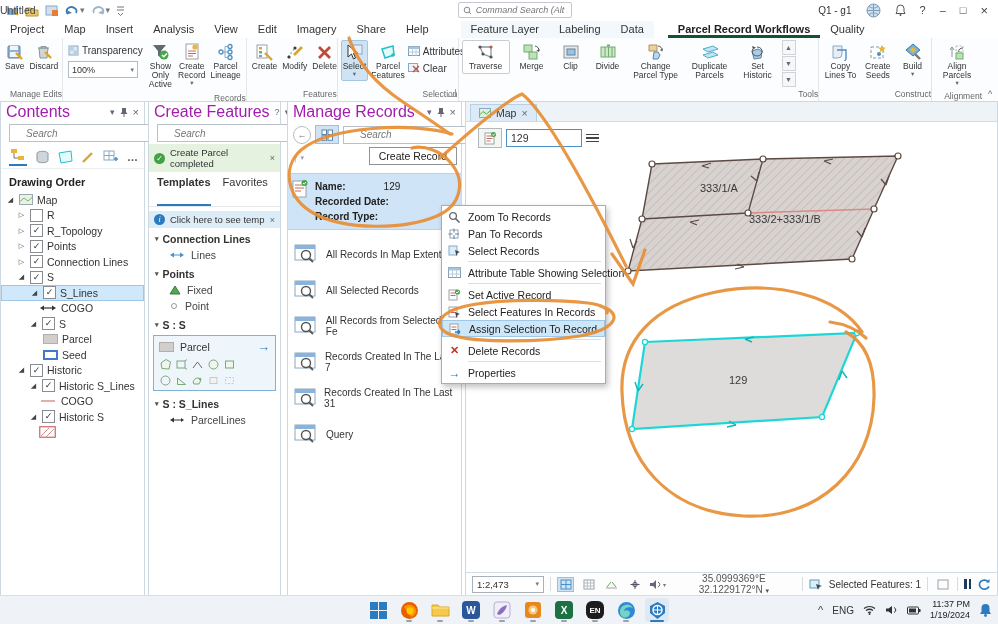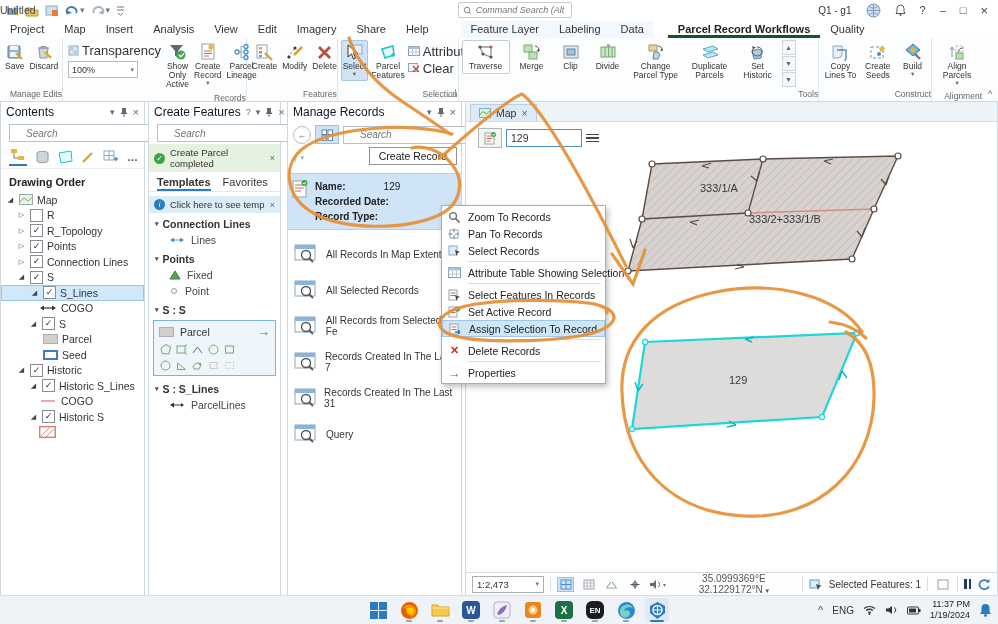--- a/index.html
+++ b/index.html
@@ -30,33 +30,33 @@
   
   .ribbon{position:absolute;top:38px;left:0;right:0;height:63px;background:#fcfdfe;border-bottom:1px solid #d4d9dd;display:flex}
   .rgroup{display:flex;flex-direction:column;border-right:1px solid #e4e7ea;min-width:0}
   .rg-c{flex:1;display:flex;align-items:flex-start;padding:2px 3px 0 3px;gap:1px}
   .rg-l{height:13px;line-height:12px;text-align:right;font-size:8.5px;color:#666;position:relative}
   .bigbtn{display:flex;flex-direction:column;align-items:center;text-align:center;font-size:8.5px;line-height:1.05;
           color:#333;padding:2px 1px;border:1px solid transparent;border-radius:2px}
   .bigbtn .lbl{margin-top:1px;white-space:pre-line}
   .bigbtn.hl{background:#cfe3f5;border-color:#a3c7e2}
   .bigbtn.framed{border-color:#c9ced2;background:#fff}
-  .smalltool{display:flex;align-items:center;gap:3px;font-size:13px;color:#333;height:14px}
+  .smalltool{display:flex;align-items:center;gap:3px;font-size:10px;color:#333;height:14px}
   .combo{width:62px;height:15px;border:1px solid #b5bbc0;background:#fff;display:flex;align-items:center;
          justify-content:space-between;padding:0 3px;font-size:9px;color:#333}
   .scrollcol{display:flex;flex-direction:column;gap:1px;margin-left:1px}
   .scrollcol span{width:12px;height:13px;border:1px solid #d0d4d8;background:#f6f7f8;font-size:7px;color:#666;
                   display:flex;align-items:center;justify-content:center}
   .dlg{position:absolute;right:2px;top:1px;width:7px;height:7px;border-right:1px solid #999;border-bottom:1px solid #999}
   .ribcollapse{width:16px;display:flex;align-items:flex-end;justify-content:center;color:#666;font-size:9px;padding-bottom:2px}
 
   
   .panel{position:absolute;top:101px;bottom:28px;background:#fff;border:1px solid #cdd8e0;box-sizing:border-box}
   .phead{height:20px;display:flex;align-items:center;padding:0 5px;gap:5px}
-  .ptitle{font-size:12px;color:#0f172a;flex:1;white-space:nowrap}
+  .ptitle{font-size:16px;color:#a21caf;flex:1;white-space:nowrap}
   .pico{color:#667;font-size:9px;display:flex;align-items:center}
   .searchrow{display:flex;align-items:center;gap:3px;padding:2px 5px}
   .sbox{flex:1;height:16px;border:1px solid #b9c2c9;background:#fff;display:flex;align-items:center;padding:0 14px;gap:3px}
   .sbox input{border:0;outline:0;flex:1;min-width:0;font-size:10px;font-style:italic;color:#999;background:transparent;font-family:"Liberation Sans",sans-serif}
 
   
   .cicons{display:flex;align-items:center;gap:8px;padding:4px 8px 2px 8px;border-bottom:1px solid #eceff1}
   .cicon{display:flex;flex-direction:column;align-items:center;gap:2px}
   .cicon.active::after{content:"";width:18px;height:2px;background:#2a7bc0;display:block}
   .secttitle{font-weight:bold;font-size:11px;color:#222;padding:7px 8px 4px 8px}
@@ -68,21 +68,21 @@
   .sw{width:15px;height:10px;flex:none;box-sizing:border-box}
   .lvl0{padding-left:5px}.lvl1{padding-left:16px}.lvl2{padding-left:28px}.lvl3{padding-left:42px}.lvl3b{padding-left:38px}
 
   
   .banner{display:flex;align-items:center;gap:5px;padding:3px 5px;font-size:9.5px;color:#333}
   .banner.green{background:#e4f2df}
   .banner.blue{background:#ddedf8}
   .dot{width:11px;height:11px;border-radius:50%;color:#fff;font-size:8px;display:flex;align-items:center;justify-content:center;flex:none}
   .dot.g{background:#43a047}.dot.b{background:#2a7bc0;font-style:italic;font-family:"Liberation Serif",serif}
   .cftabs{display:flex;gap:12px;padding:4px 8px 0 8px;border-bottom:1px solid #e4e8ea;font-size:11px}
-  .cftab{padding-bottom:1px;color:#333}
+  .cftab{padding-bottom:16px;color:#333}
   .cftab.active{font-weight:bold;border-bottom:2px solid #2a7bc0}
   .cfgroup{font-weight:bold;font-size:10.5px;color:#333;padding:5px 6px 2px 6px;display:flex;gap:4px;align-items:center}
   .cfitem{display:flex;align-items:center;gap:6px;padding:2px 6px 2px 20px;font-size:10.5px;color:#444}
   .tplcard{margin:2px 4px;border:1px solid #7fb2d8;background:#eef6fc;padding:3px 5px}
   .tplhead{display:flex;align-items:center;gap:6px;font-size:10.5px;color:#333}
   .tplarrow{margin-left:auto;color:#2a7bc0;font-size:13px}
   .tplgrid{display:flex;flex-wrap:wrap;gap:3px;margin-top:4px;width:92px}
 
   
   .mrtoolbar{display:flex;align-items:center;gap:4px;padding:3px 5px}
@@ -1099,35 +1099,35 @@
         </svg>
       </span>
     <span>Attribute Table Showing Selection</span>
   </div>
   <div class="cmsep"></div>
   <div class="cmi">
     <span class="mi">
         <svg width="13" height="12">
           <rect x="1" y="1" width="8" height="10" fill="#fff" stroke="#9aa2a9"></rect>
           <path d="M2.5 4 h5 M2.5 6.5 h5" stroke="#c76a5e"></path>
-          <path d="M7 6 l5 2 -2.5 1 -1 3 z" fill="#444"></path>
-        </svg>
-      </span>
-    <span>Select Features In Records</span>
+          <circle cx="9.5" cy="3" r="2.6" fill="#49a64c"></circle>
+          <path d="M8.2 3 l1 1 L10.8 2" stroke="#fff" fill="none"></path>
+        </svg>
+      </span>
+    <span>Set Active Record</span>
   </div>
   <div class="cmi">
     <span class="mi">
         <svg width="13" height="12">
           <rect x="1" y="1" width="8" height="10" fill="#fff" stroke="#9aa2a9"></rect>
           <path d="M2.5 4 h5 M2.5 6.5 h5" stroke="#c76a5e"></path>
-          <circle cx="9.5" cy="3" r="2.6" fill="#49a64c"></circle>
-          <path d="M8.2 3 l1 1 L10.8 2" stroke="#fff" fill="none"></path>
-        </svg>
-      </span>
-    <span>Set Active Record</span>
+          <path d="M7 6 l5 2 -2.5 1 -1 3 z" fill="#444"></path>
+        </svg>
+      </span>
+    <span>Select Features In Records</span>
   </div>
   <div class="cmi hl">
     <span class="mi">
         <svg width="13" height="12">
           <rect x="1" y="1" width="8" height="10" fill="#fff" stroke="#9aa2a9"></rect>
           <path d="M2.5 4 h5 M2.5 6.5 h5" stroke="#c76a5e"></path>
           <path d="M6 9 h5 m0 0 l-2 -2 m2 2 l-2 2" stroke="#2a7bc0" fill="none" stroke-width="1.3"></path>
         </svg>
       </span>
     <span>Assign Selection To Record</span>

